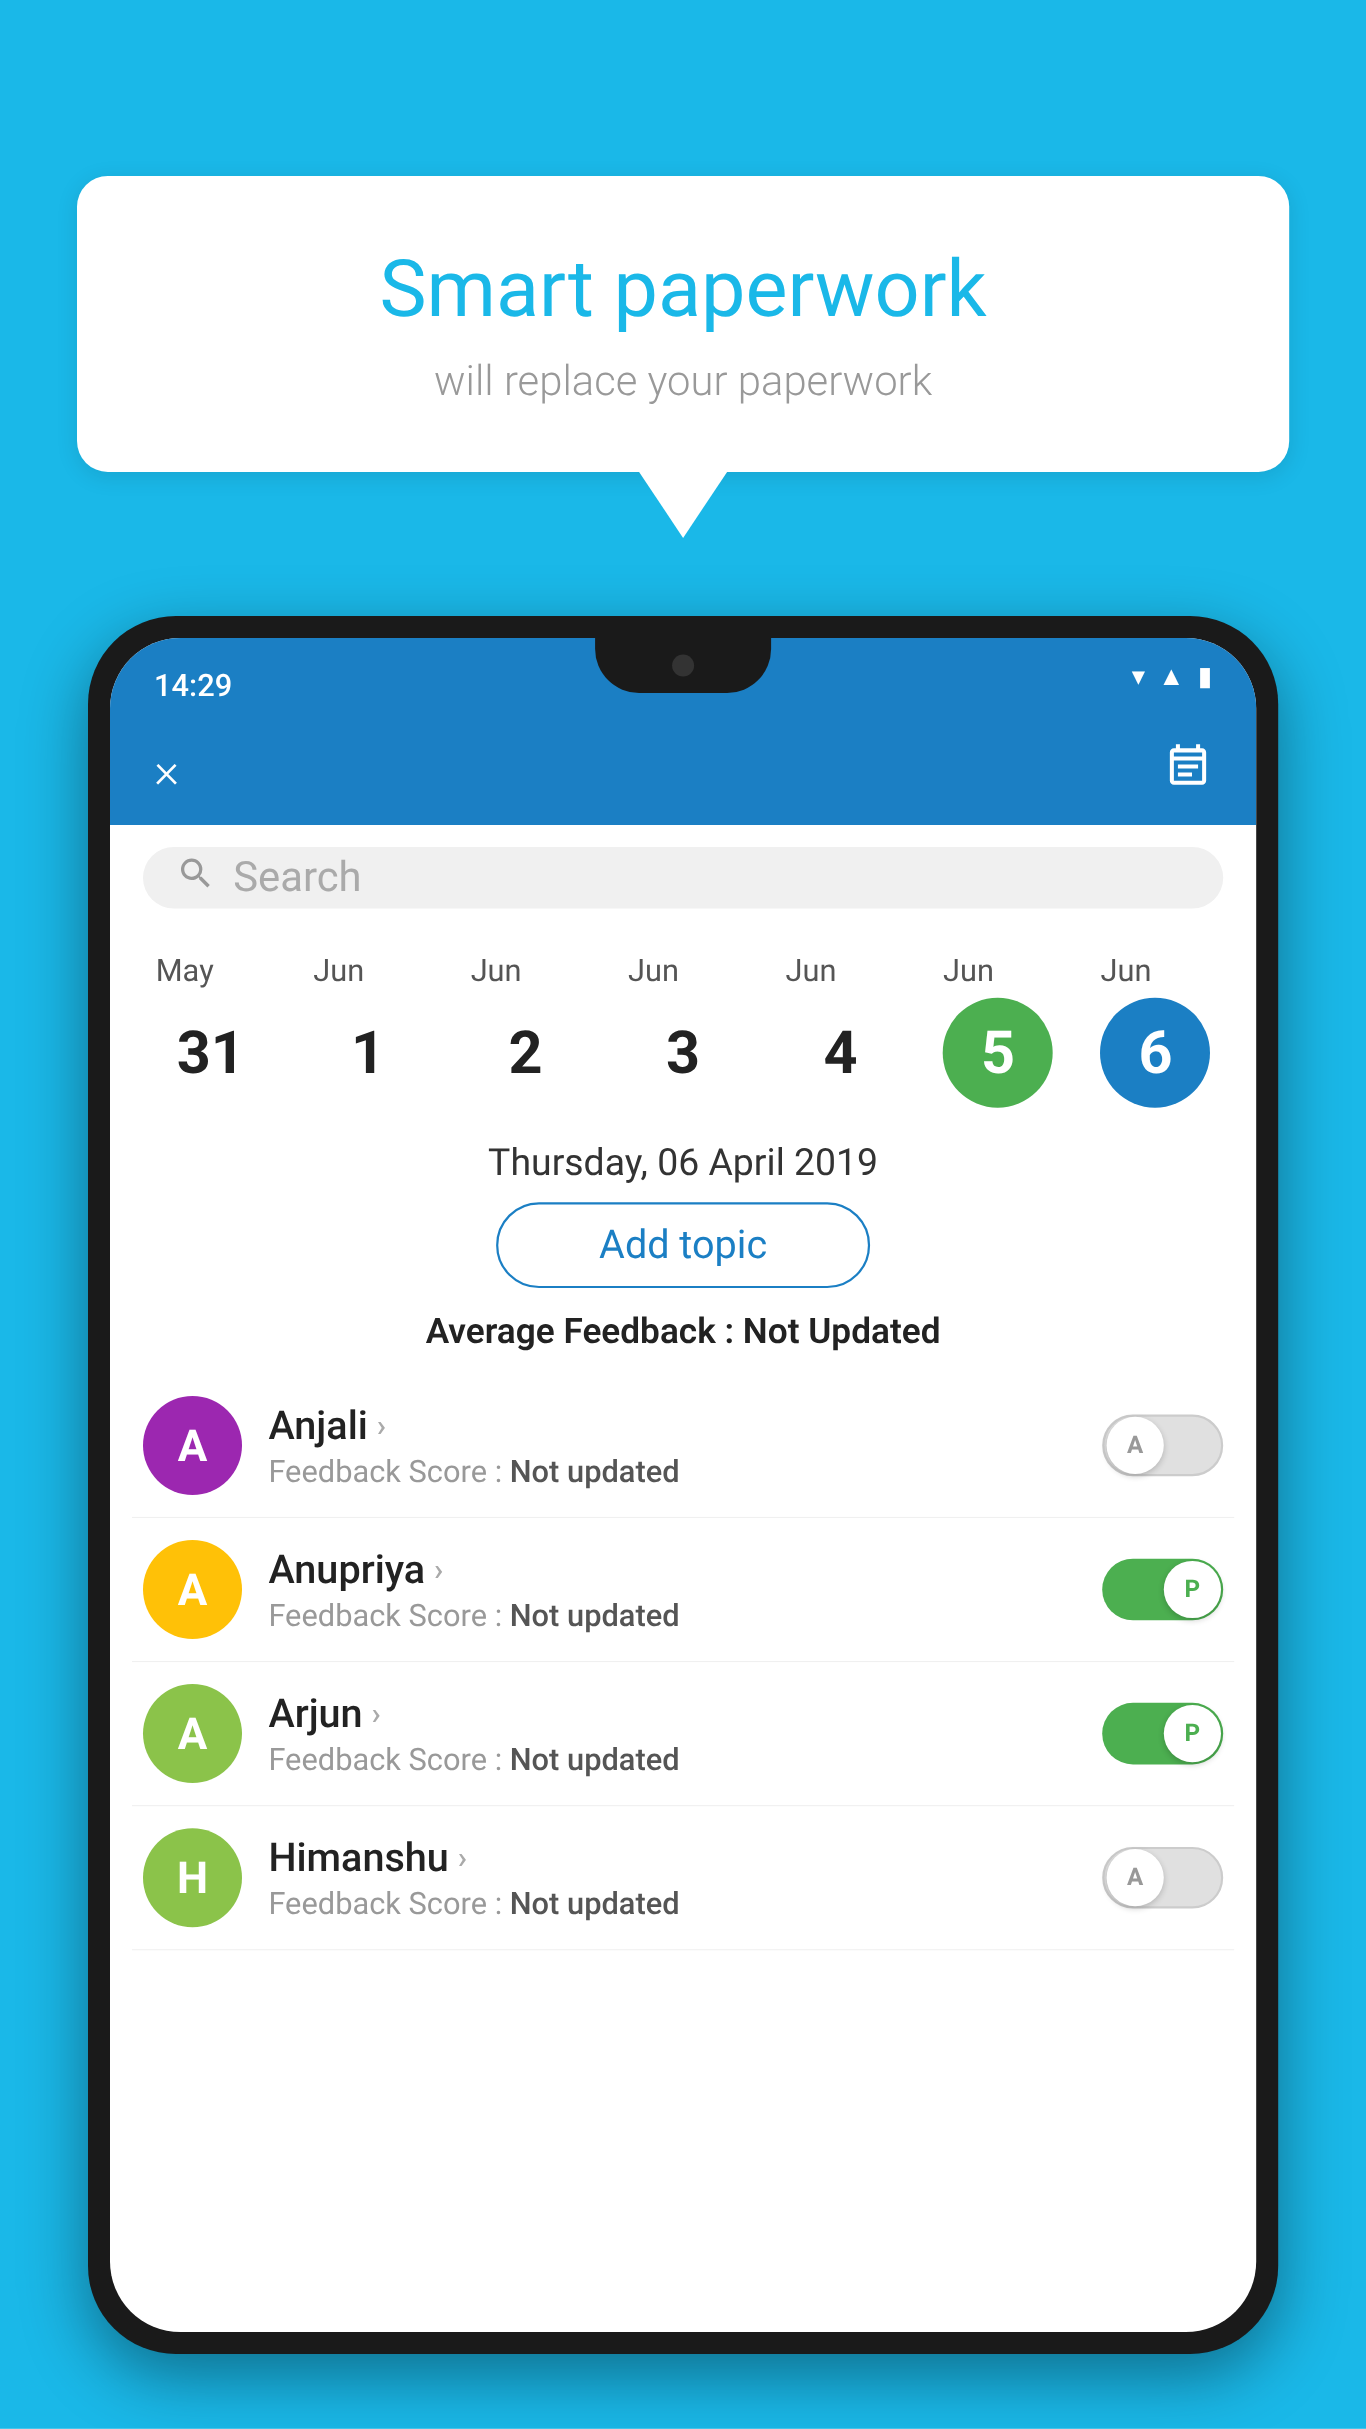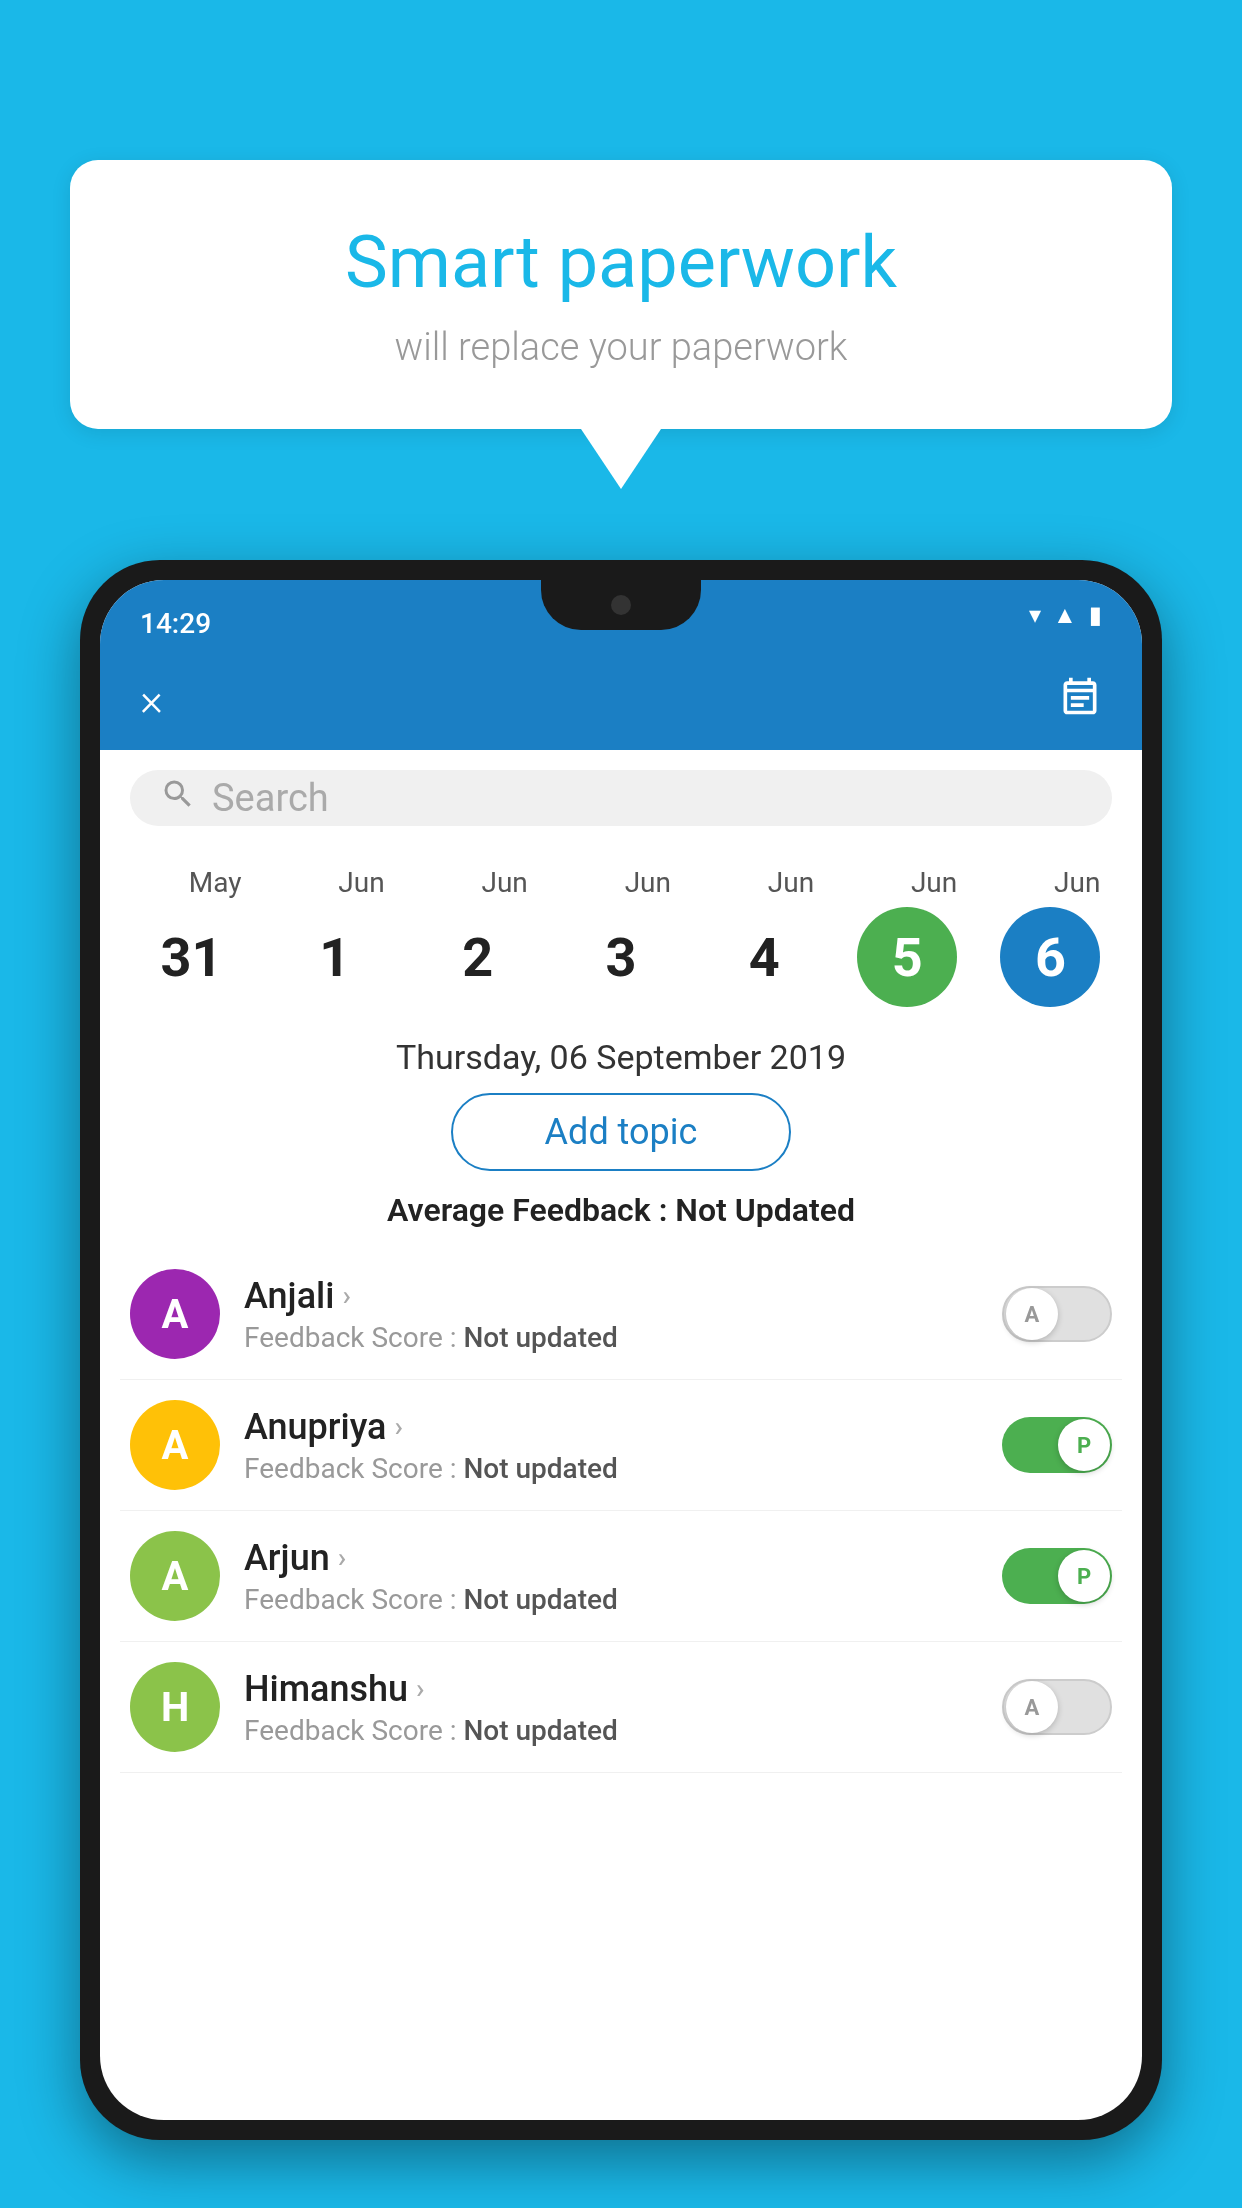--- a/index.html
+++ b/index.html
@@ -159,21 +159,21 @@
     
     .calendar-strip {
       display: flex;
       justify-content: space-around;
       padding: 20px 20px 10px;
       align-items: flex-end;
     }
     .cal-day {
       display: flex;
       flex-direction: column;
-      align-items: flex-end;
+      align-items: flex-start;
       gap: 8px;
     }
     .cal-month {
       font-size: 28px;
       color: #555;
       font-weight: 400;
     }
     .cal-date {
       font-size: 54px;
       font-weight: 700;
@@ -382,21 +382,21 @@
           <div class="cal-day">
             <div class="cal-month">Jun</div>
             <div class="cal-date today">5</div>
           </div>
           <div class="cal-day">
             <div class="cal-month">Jun</div>
             <div class="cal-date selected">6</div>
           </div>
         </div>
 
-      <div class="selected-date-label">Thursday, 06 September 2019</div>
+      <div class="selected-date-label">Thursday, 06 April 2019</div>
 
       <div class="add-topic-btn">Add topic</div>
 
       <div class="avg-feedback">
         <span>Average Feedback : </span><span>Not Updated</span>
       </div>
 
       <div class="student-list" id="student-list">
       <div class="student-item">
             <div class="student-avatar" style="background: rgb(156, 39, 176);">A</div>

